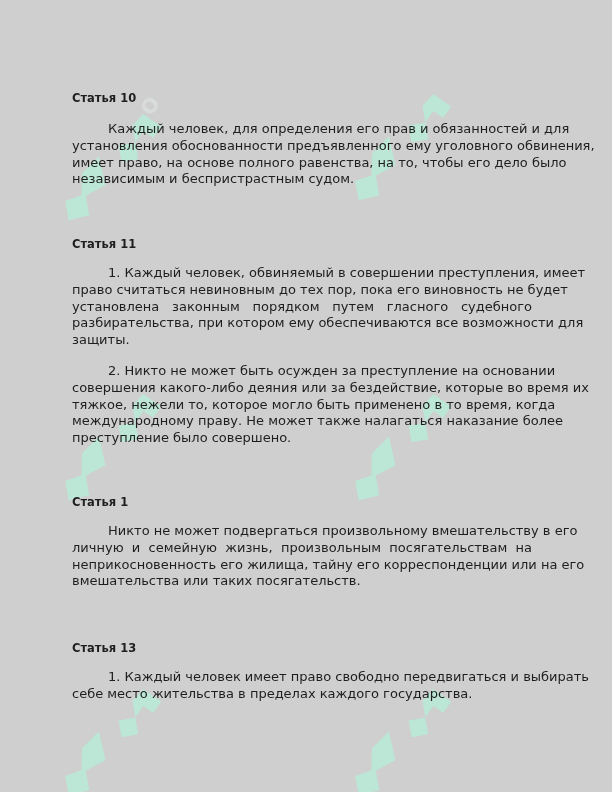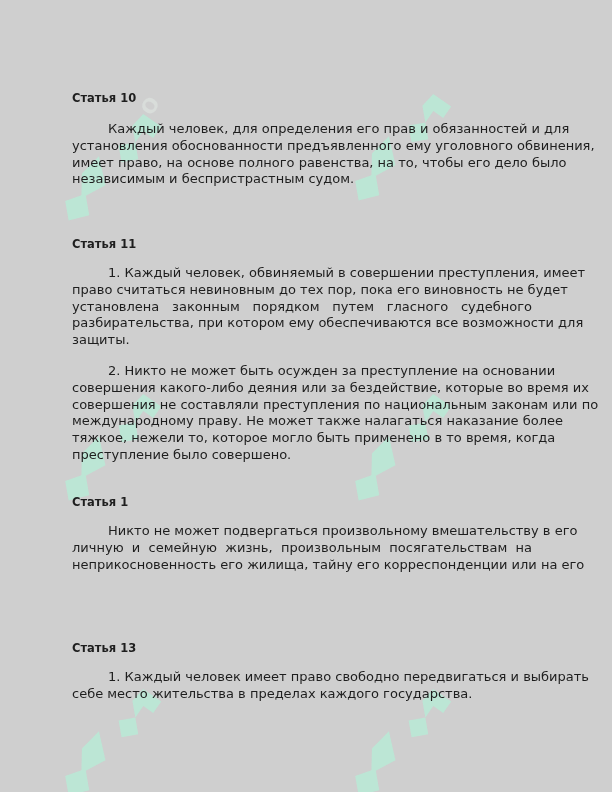--- a/index.html
+++ b/index.html
@@ -118,31 +118,31 @@
   <div class="para" style="top:265px;">
     <span class="line first">1. Каждый человек, обвиняемый в совершении преступления, имеет</span>
     <span class="line">право считаться невиновным до тех пор, пока его виновность не будет</span>
     <span class="line">установлена законным порядком путем гласного судебного</span>
     <span class="line">разбирательства, при котором ему обеспечиваются все возможности для</span>
     <span class="line last">защиты.</span>
   </div>
   <div class="para" style="top:363px;">
     <span class="line first">2. Никто не может быть осужден за преступление на основании</span>
     <span class="line">совершения какого-либо деяния или за бездействие, которые во время их</span>
-    <span class="line">совершения не составляли преступления по национальным законам или по</span>
+    <span class="line">тяжкое, нежели то, которое могло быть применено в то время, когда</span>
     <span class="line">международному праву. Не может также налагаться наказание более</span>
-    <span class="line">тяжкое, нежели то, которое могло быть применено в то время, когда</span>
     <span class="line last">преступление было совершено.</span>
   </div>
 
   <div class="article-title" style="top:495px;">Статья 1</div>
   <div class="para" style="top:523px;">
     <span class="line first">Никто не может подвергаться произвольному вмешательству в его</span>
     <span class="line">личную и семейную жизнь, произвольным посягательствам на</span>
     <span class="line">неприкосновенность его жилища, тайну его корреспонденции или на его</span>
+    <span class="line last">вмешательства или таких посягательств.</span>
   </div>
 
   <div class="article-title" style="top:641px;">Статья 13</div>
   <div class="para" style="top:669px;">
     <span class="line first">1. Каждый человек имеет право свободно передвигаться и выбирать</span>
     <span class="line last">себе место жительства в пределах каждого государства.</span>
   </div>
 
 </div>
 

